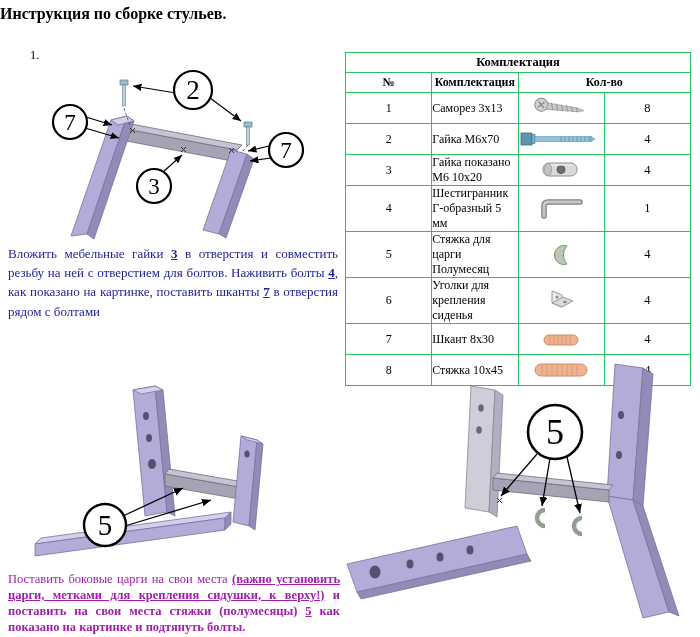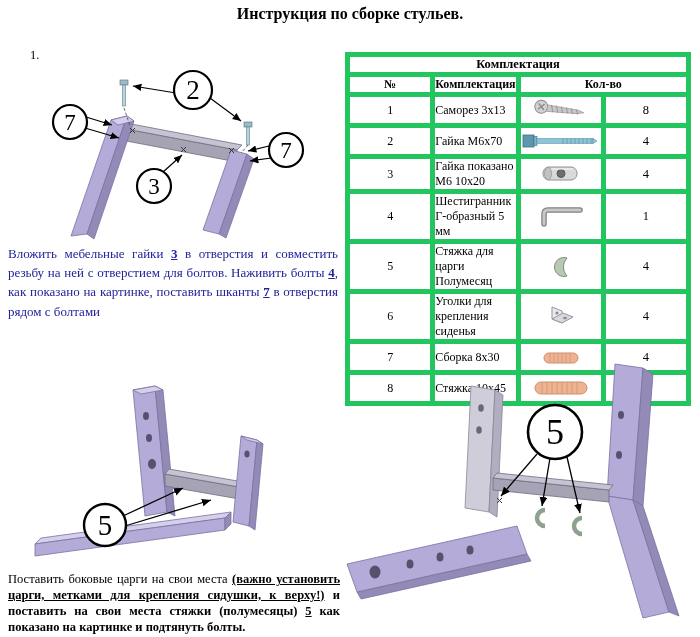--- a/index.html
+++ b/index.html
@@ -2,47 +2,47 @@
 <html><head>
 <meta charset="utf-8">
 <style>
   * { margin:0; padding:0; box-sizing:border-box; }
   html,body { background:#fff; }
   body {
     width:700px; height:637px; position:relative; overflow:hidden;
     font-family:"Liberation Serif", serif; color:#000;
   }
   .title {
-    position:absolute; top:5px; left:0; width:700px; text-align:center;
+    position:absolute; top:5px; left:0; width:700px; text-align:left;
     font-weight:bold; font-size:16px;
   }
   .step-heading {
     position:absolute; top:48px; left:30px; width:305px;
     font-size:12.5px; display:flex; gap:16px;
   }
   .drawing1 { position:absolute; left:35px; top:66px; width:300px; height:194px; }
   .drawing2 { position:absolute; left:15px; top:376px; width:322px; height:198px; }
   .drawing3 { position:absolute; left:345px; top:360px; width:345px; height:277px; }
   .note1 {
     position:absolute; left:8px; top:244px; width:330px;
     font-size:13px; line-height:1.48; color:#22229a; text-align:justify;
   }
   .note2 {
     position:absolute; left:8px; top:571px; width:332px;
-    font-size:12.5px; line-height:1.28; color:#000000; text-align:justify;
+    font-size:12.5px; line-height:1.28; color:#a21caf; text-align:justify;
   }
   .ref  { font-weight:bold; text-decoration:underline; }
   .bld  { font-weight:bold; }
   .bldu { font-weight:bold; text-decoration:underline; }
 
   table.parts {
     position:absolute; left:345px; top:52px; width:346px;
     border-collapse:collapse; font-size:12px; table-layout:fixed;
   }
-  table.parts th, table.parts td { border:5px solid #22c55e; padding:0; }
+  table.parts th, table.parts td { border:1px solid #22c55e; padding:0; }
   table.parts .cap { font-size:12.5px; font-weight:bold; text-align:center; height:20px; }
   table.parts .hdr th { font-weight:bold; text-align:center; height:20px; font-size:12px; }
   table.parts td { height:31px; vertical-align:middle; }
   td.c-num { width:30px; text-align:center; }
   td.c-name { width:188px; padding-left:5px;margin-left:6px; }
   td.c-icon { width:92px; text-align:center; }
   td.c-qty { width:36px; text-align:center; font-size:12.5px; }
   .icon-wrap { display:inline-block; vertical-align:middle; line-height:0; }
 
   svg text.callout {
@@ -214,21 +214,21 @@
         <polygon points="6,3 16,7 16,19 6,15" fill="#e9e9ee" stroke="#97979f"></polygon>
         <polygon points="6,15 16,19 27,13 17,9" fill="#d8d8de" stroke="#97979f"></polygon>
         <circle cx="11" cy="9" r="1.6" fill="#8a8a92"></circle>
         <ellipse cx="19" cy="14" rx="2" ry="1.3" fill="#8a8a92"></ellipse>
       </svg></span></td>
     <td class="c-qty">4</td>
   </tr>
 
   <tr>
     <td class="c-num">7</td>
-    <td class="c-name">Сборка 8х30</td>
+    <td class="c-name">Шкант 8х30</td>
     <td class="c-icon"><span class="icon-wrap">
       <svg width="38" height="14" viewBox="0 0 38 14">
         <rect x="2" y="2" width="34" height="10" rx="5" fill="#f0b391" stroke="#cb8f6e"></rect>
         <path d="M8,2 v10 M12,2 v10 M16,2 v10 M20,2 v10 M24,2 v10 M28,2 v10" stroke="#d59a77" stroke-width="1"></path>
       </svg></span></td>
     <td class="c-qty">4</td>
   </tr>
 
   <tr>
     <td class="c-num">8</td>

